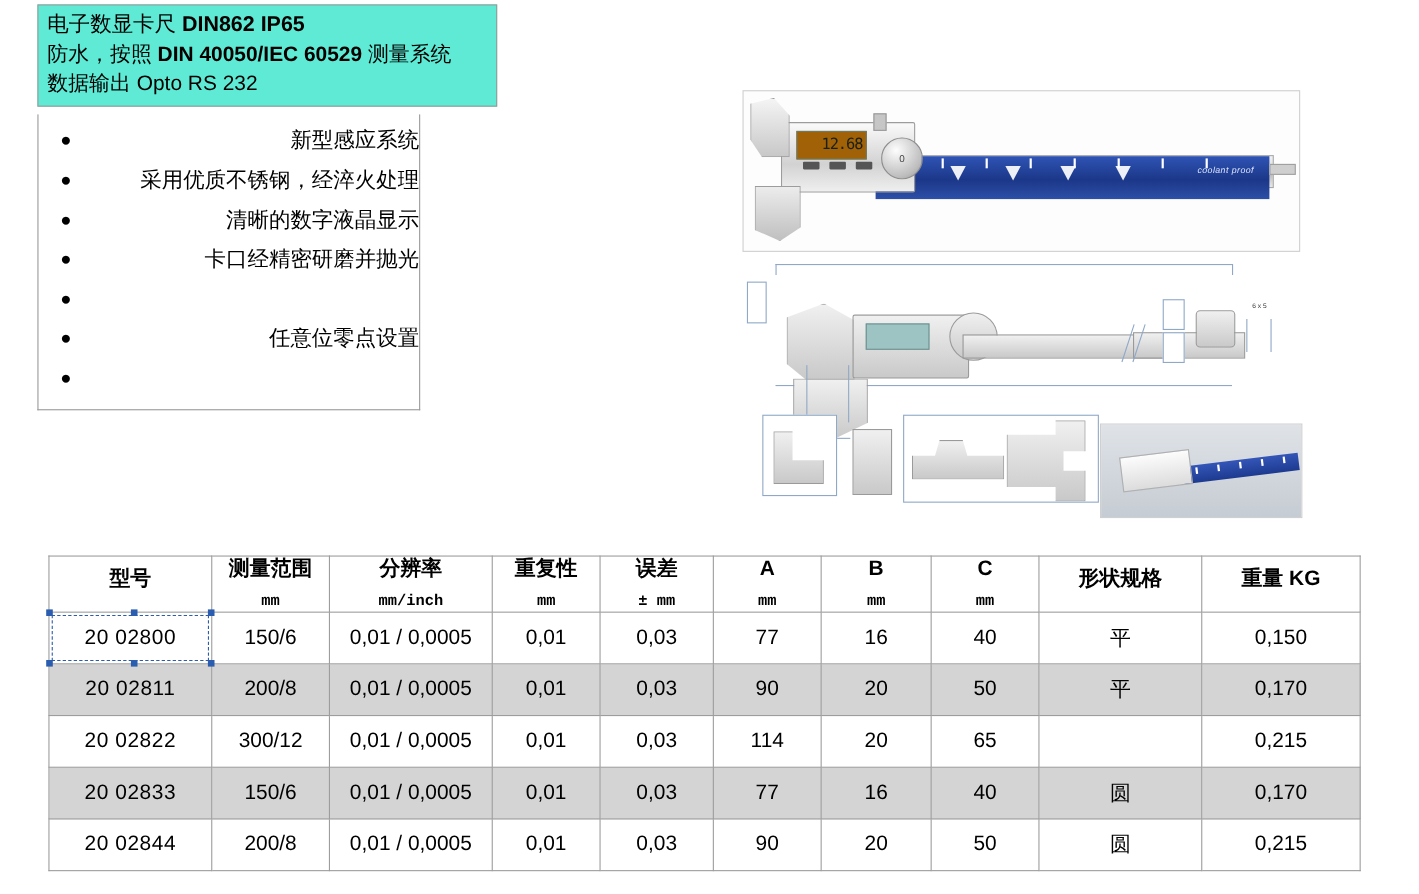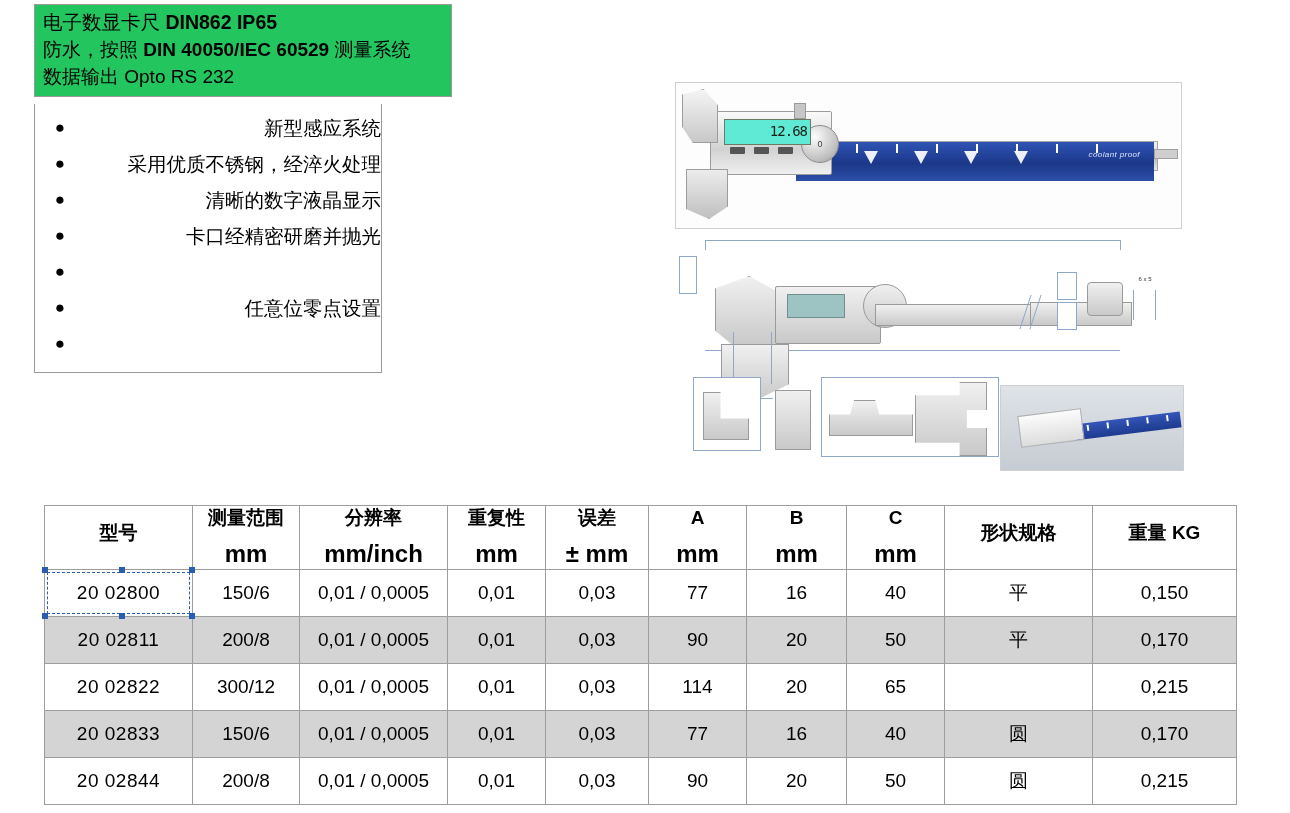--- a/index.html
+++ b/index.html
@@ -18,21 +18,21 @@
 
   
   .title-box {
     position: absolute;
     left: 34px;
     top: 4px;
     width: 418px;
     box-sizing: border-box;
     border: 1px solid #9a9a9a;
     padding: 4px 8px 6px 8px;
-    background: #22c55e;
+    background: #5eead4;
   }
   .title-line {
     font-size: 19px;
     line-height: 27px;
     white-space: nowrap;
   }
   .title-line.l1 { font-size: 19.5px; }
   .t-bold { font-weight: bold; }
 
   
@@ -125,23 +125,22 @@
     background: linear-gradient(#fafafa, #d2d2d2 60%, #efefef);
     border: 1px solid #9c9c9c;
     border-radius: 2px;
   }
   .cal-lcd {
     position: absolute;
     left: 48px;
     top: 36px;
     width: 62px;
     height: 24px;
-    background: #5eead4;
+    background: #a16207;
     border: 1px solid #6c7a63;
-    padding-left: 23px;
   }
   .cal-lcd span {
     position: absolute;
     right: 3px;
     top: 3px;
     font-family: "DejaVu Sans Mono", monospace;
     font-size: 14px;
     color: #1b2016;
     letter-spacing: -1px;
   }
@@ -295,21 +294,21 @@
     vertical-align: middle;
     padding: 0;
     font-size: 19px;
     color: #000;
     background: #fff;
   }
   table.spec thead td {
     height: 40px;
     font-weight: bold;
   }
-  .hdr-sub { font-size: 24px; font-weight: bold; }
+  .hdr-sub { font-size: 14px; font-weight: bold; font-family: Liberation Mono, monospace; }
   .hdr-cell {
     height: 82px;
     line-height: 1.25;
   }
   .hdr-cell .l1 { display: block; margin-bottom: 9px; }
   .hdr-cell .l2 { display: block; }
   tbody tr { height: 47px; }
   tbody tr.alt td { background: #d4d4d4; }
   td.model { font-weight: normal; font-size: 20px; letter-spacing: .5px; }
   td.small { font-size: 14px; }

